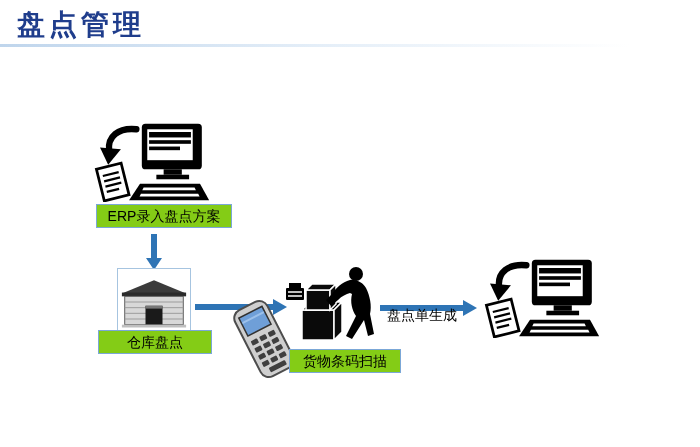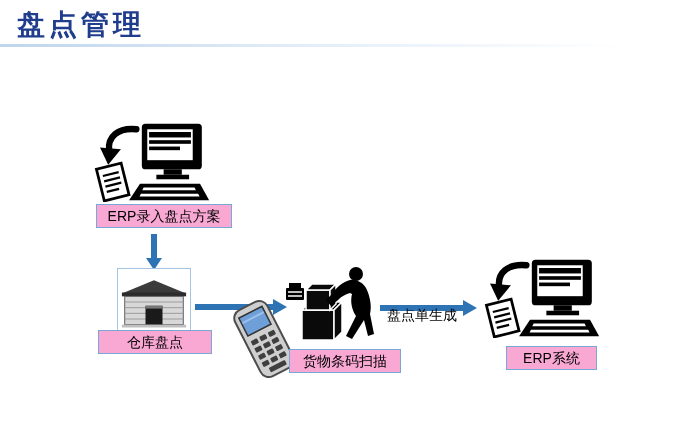--- a/index.html
+++ b/index.html
@@ -4,21 +4,21 @@
 <style>
   html,body{margin:0;padding:0;}
   body{font-family:"Liberation Sans","DejaVu Sans",sans-serif;background:#ffffff;}
   .slide{position:relative;width:700px;height:420px;background:#ffffff;overflow:hidden;}
 
   .slide-title{position:absolute;left:17px;top:6px;font-size:28px;font-weight:bold;
     color:#1F3D8C;letter-spacing:4px;}
   .title-rule{position:absolute;left:0;top:44px;width:700px;height:3px;
     background:linear-gradient(to right,#BFD5EC 0%,#E4EEF8 45%,#ffffff 90%);}
 
-  .node-label{position:absolute;box-sizing:border-box;background:#f9a8d4;
+  .node-label{position:absolute;box-sizing:border-box;background:#84cc16;
     border:1px solid #7BA7D7;color:#000;font-size:14px;text-align:center;
     height:24px;line-height:22px;overflow:hidden;white-space:nowrap;}
   .lbl-erp-entry{left:96px;top:204px;width:136px;}
   .lbl-warehouse{left:98px;top:330px;width:114px;}
   .lbl-scan{left:289px;top:349px;width:112px;}
   .lbl-erp-system{left:506px;top:346px;width:91px;}
 
   .edge-label{position:absolute;left:387px;top:277px;font-size:14px;color:#000;white-space:nowrap;margin-top:30px;}
 
   .arrow{position:absolute;}
@@ -175,15 +175,14 @@
     <span class="shaft"></span>
     <span class="head"></span>
   </div>
   <div class="edge-label">盘点单生成</div>
 
   <div class="icon icon-computer-2">
     <svg viewBox="0 0 130 88">
         <use href="#sym-computer"></use>
       </svg>
   </div>
-  <div class="node-label lbl-erp-system">ERP系统</div>
 
 </div>
 
 </body></html>

